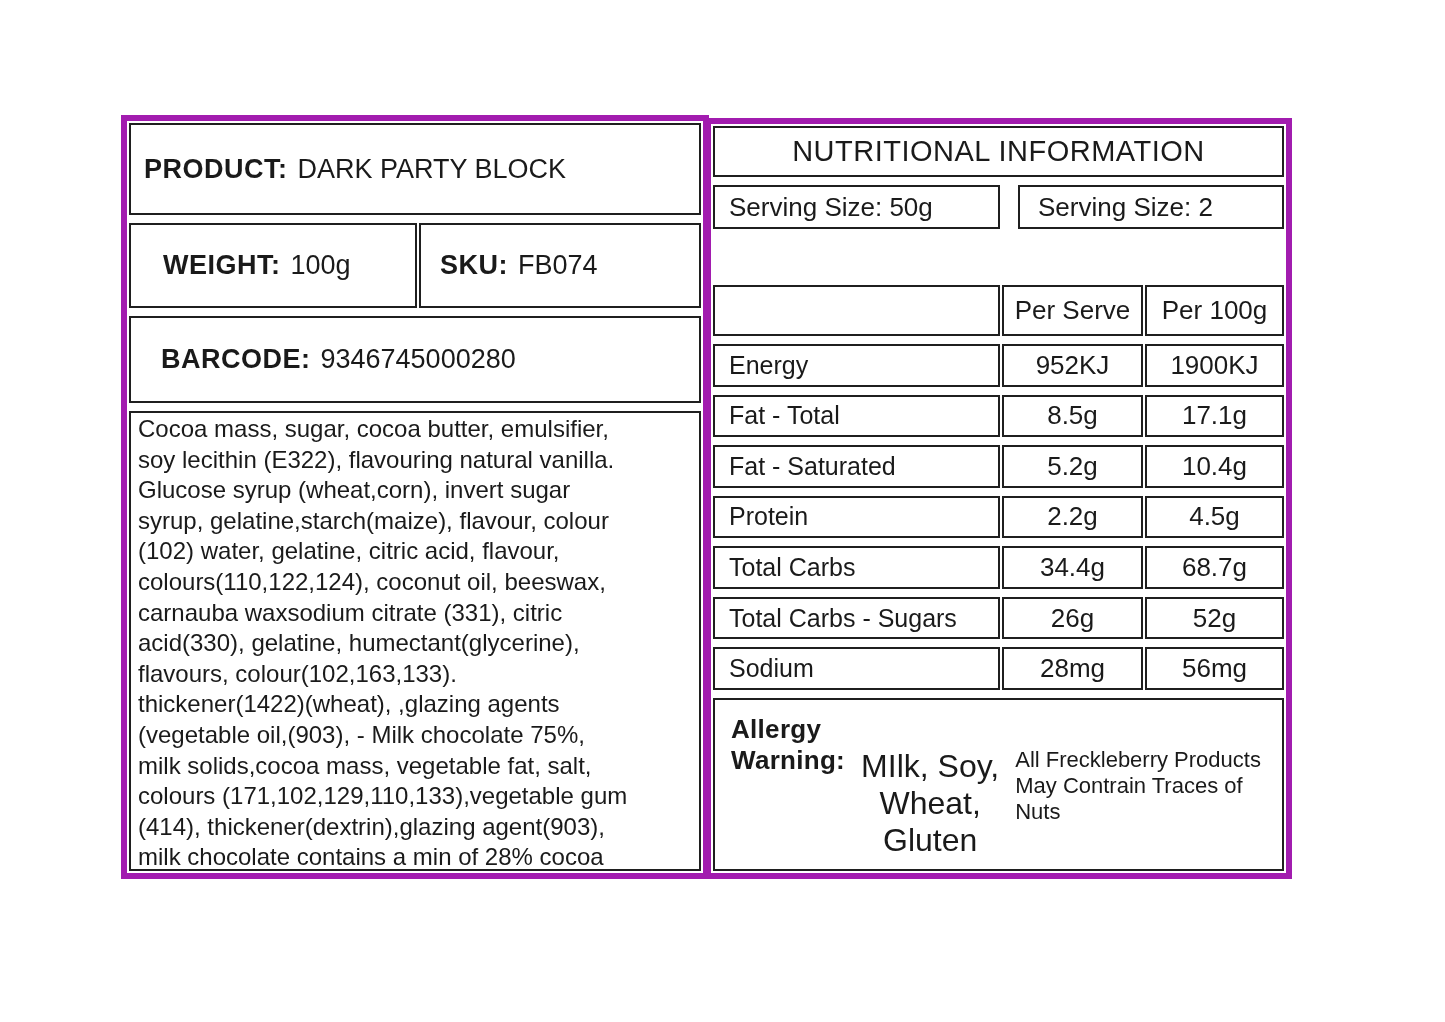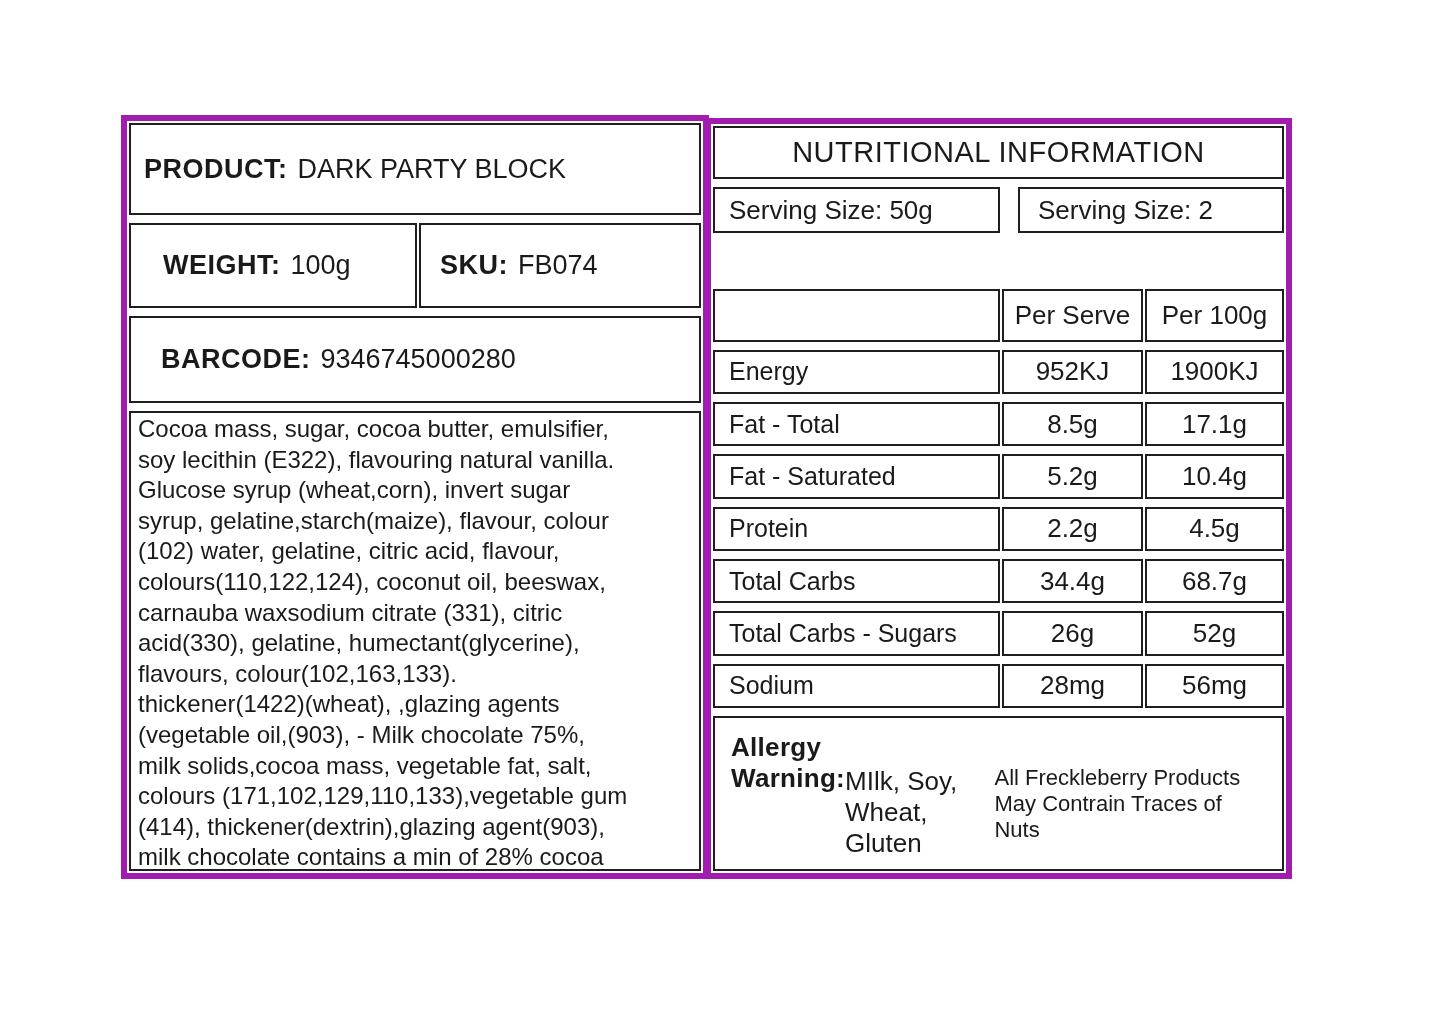--- a/index.html
+++ b/index.html
@@ -83,21 +83,21 @@
   .col-100g { flex: 1; justify-content: center; font-size: 26px; }
   .data-row { height: 54px; }
   .allergy-cell {
     flex: 1;
     flex-direction: row;
     align-items: flex-start;
     justify-content: flex-start;
     padding: 14px 10px 10px 16px;
   }
   .allergy-title { font-size: 26px; font-weight: bold; letter-spacing: 0.3px; }
-  .allergy-list { font-size: 26px; margin-top: 34px; }
+  .allergy-list { font-size: 32px; margin-top: 34px; text-align: center; }
   .allergy-note { font-size: 22px; margin-top: 33px; }
 </style>
 </head>
 <body>
 
 <div id="canvas">
 
   <div id="left-panel" class="panel">
 
     <div class="cell product-cell">

